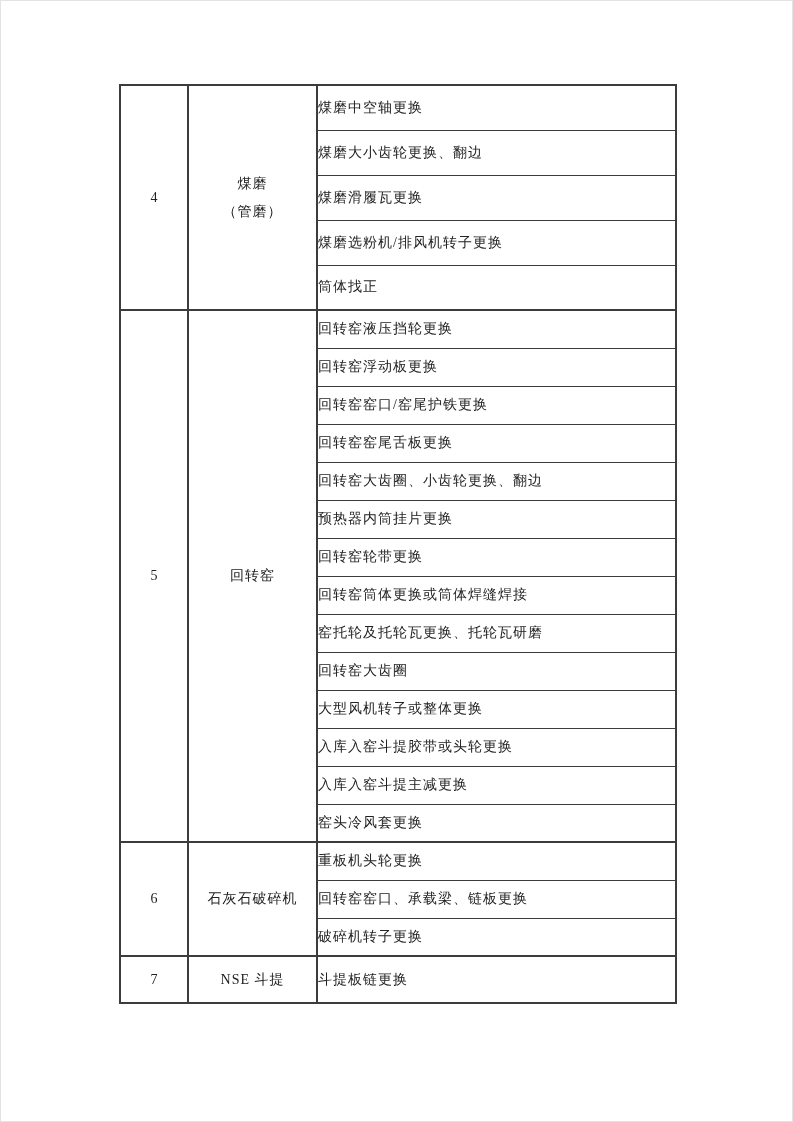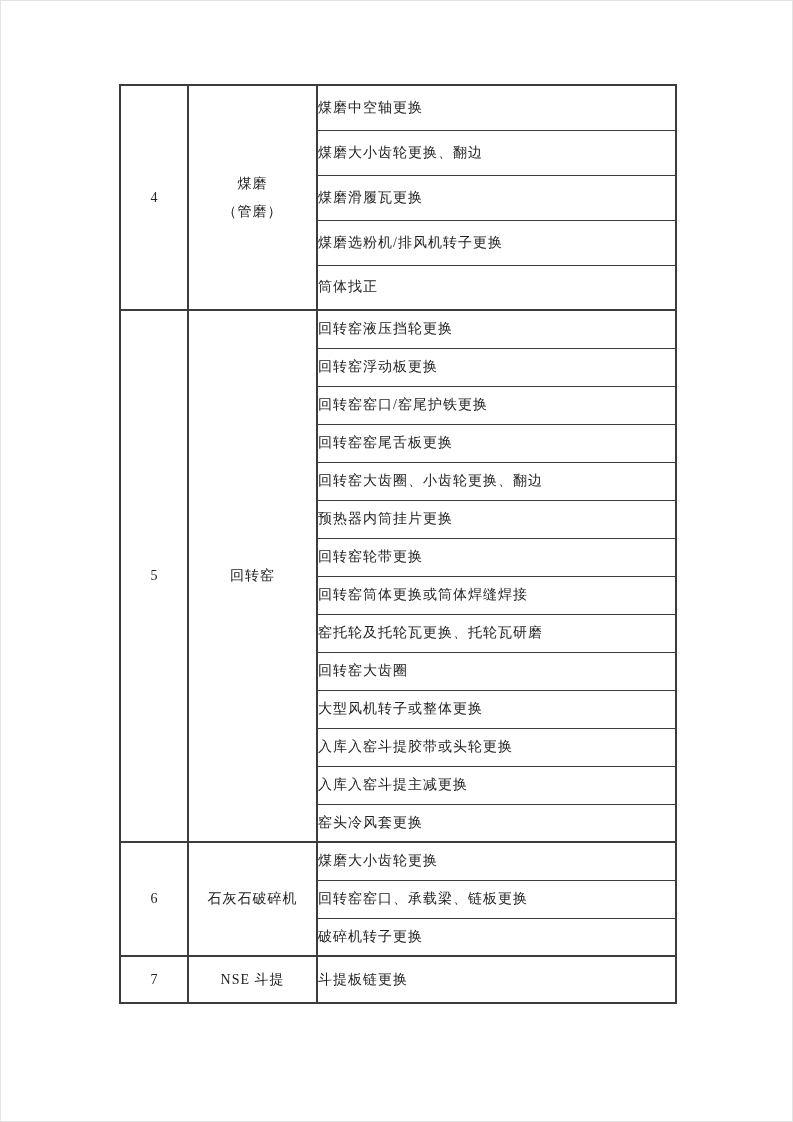--- a/index.html
+++ b/index.html
@@ -140,21 +140,21 @@
             <td class="task-cell">入库入窑斗提主减更换</td>
           </tr>
           <tr class="sec1">
             <td class="task-cell">窑头冷风套更换</td>
           </tr>
           <tr class="sec2 section-start">
             <td class="no-cell" rowspan="3">6</td>
             <td class="name-cell" rowspan="3">
               <div>石灰石破碎机</div>
             </td>
-            <td class="task-cell">煤磨大小齿轮更换</td>
+            <td class="task-cell">重板机头轮更换</td>
           </tr>
           <tr class="sec2">
             <td class="task-cell">回转窑窑口、承载梁、链板更换</td>
           </tr>
           <tr class="sec2">
             <td class="task-cell">破碎机转子更换</td>
           </tr>
           <tr class="sec3 section-start">
             <td class="no-cell" rowspan="1">7</td>
             <td class="name-cell" rowspan="1">

